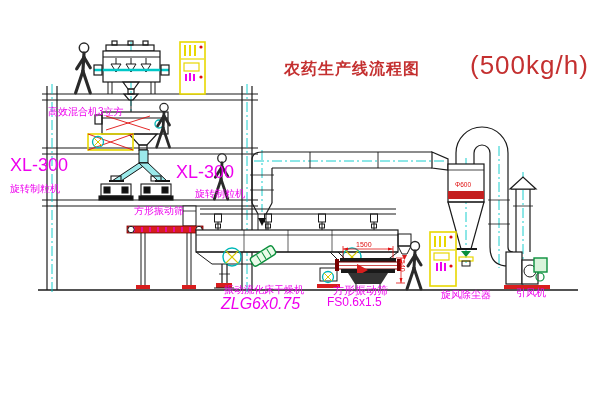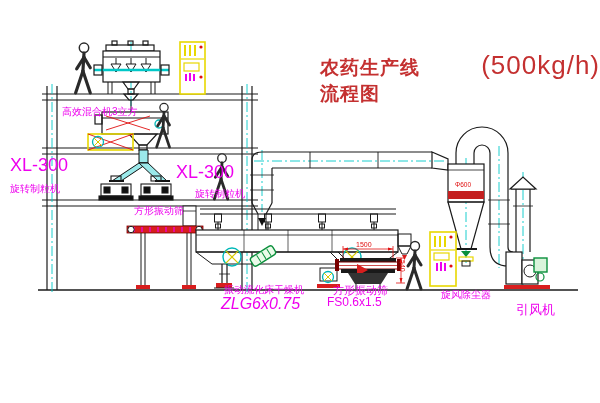--- a/index.html
+++ b/index.html
@@ -3,21 +3,21 @@
 <meta charset="utf-8">
 <style>
   html,body{margin:0;padding:0;background:#fff;}
   .canvas{position:relative;width:600px;height:403px;background:#fff;overflow:hidden;
           font-family:"Liberation Sans", sans-serif;}
   .canvas svg{position:absolute;left:0;top:0;}
   .lbl{position:absolute;color:#ee00ee;white-space:nowrap;line-height:1.05;
        font-family:"Liberation Sans", sans-serif;}
   .dim{color:#e01010;}
   .title-wrap{position:absolute;left:284px;top:50px;display:flex;align-items:baseline;gap:4px;color:#c43030;}
-  .title-cn{font-size:19px;letter-spacing:1px;font-weight:bold;margin-left:36px;}
+  .title-cn{font-size:16px;letter-spacing:1px;font-weight:bold;}
   .title-cap{font-size:26px;font-weight:normal;letter-spacing:1px;margin-left:46px;}
   .rot90{transform:rotate(90deg);transform-origin:left top;}
 </style>
 </head>
 <body>
 
 <div class="canvas">
 
 <svg width="600" height="403" viewBox="0 0 600 403">
   <defs>
@@ -332,35 +332,35 @@
   <use href="#person-shape" transform="translate(164,148) scale(0.92)"></use>
   <use href="#person-shape" transform="translate(222,200) scale(0.95)"></use>
   <use href="#person-shape" transform="translate(415,290) scale(1.0)"></use>
 </svg>
 
 <div class="title-wrap">
   <span class="title-cn">农药生产线流程图</span>
   <span class="title-cap">(500kg/h)</span>
 </div>
 
-<div class="lbl" style="left:62px;top:107px;font-size:10px;">高效混合机3立方</div>
+<div class="lbl" style="left:48px;top:107px;font-size:10px;">高效混合机3立方</div>
 
 <div class="lbl" style="left:10px;top:156px;font-size:18px;">XL-300</div>
 <div class="lbl" style="left:10px;top:184px;font-size:10px;">旋转制粒机</div>
 <div class="lbl" style="left:176px;top:163px;font-size:18px;">XL-300</div>
 <div class="lbl" style="left:195px;top:189px;font-size:10px;">旋转制粒机</div>
 
 <div class="lbl" style="left:134px;top:206px;font-size:10px;">方形振动筛</div>
 
 <div class="lbl" style="left:224px;top:285px;font-size:10px;">振动流化床干燥机</div>
 <div class="lbl" style="left:221px;top:296px;font-size:16px;font-style:italic;">ZLG6x0.75</div>
 
 <div class="lbl" style="left:333px;top:285px;font-size:11px;">方形振动筛</div>
 <div class="lbl" style="left:327px;top:296px;font-size:12px;">FS0.6x1.5</div>
 
 <div class="lbl" style="left:441px;top:290px;font-size:10px;">旋风除尘器</div>
-<div class="lbl" style="left:516px;top:304px;font-size:13px;font-family:Liberation Mono, monospace;">引风机</div>
+<div class="lbl" style="left:516px;top:288px;font-size:10px;">引风机</div>
 
 <div class="lbl dim" style="left:356px;top:241px;font-size:7px;">1500</div>
 <div class="lbl dim rot90" style="left:406px;top:260px;font-size:7px;">540</div>
 <div class="lbl dim" style="left:455px;top:182px;font-size:6.5px;">Φ600</div>
 
 </div>
 
 </body></html>

